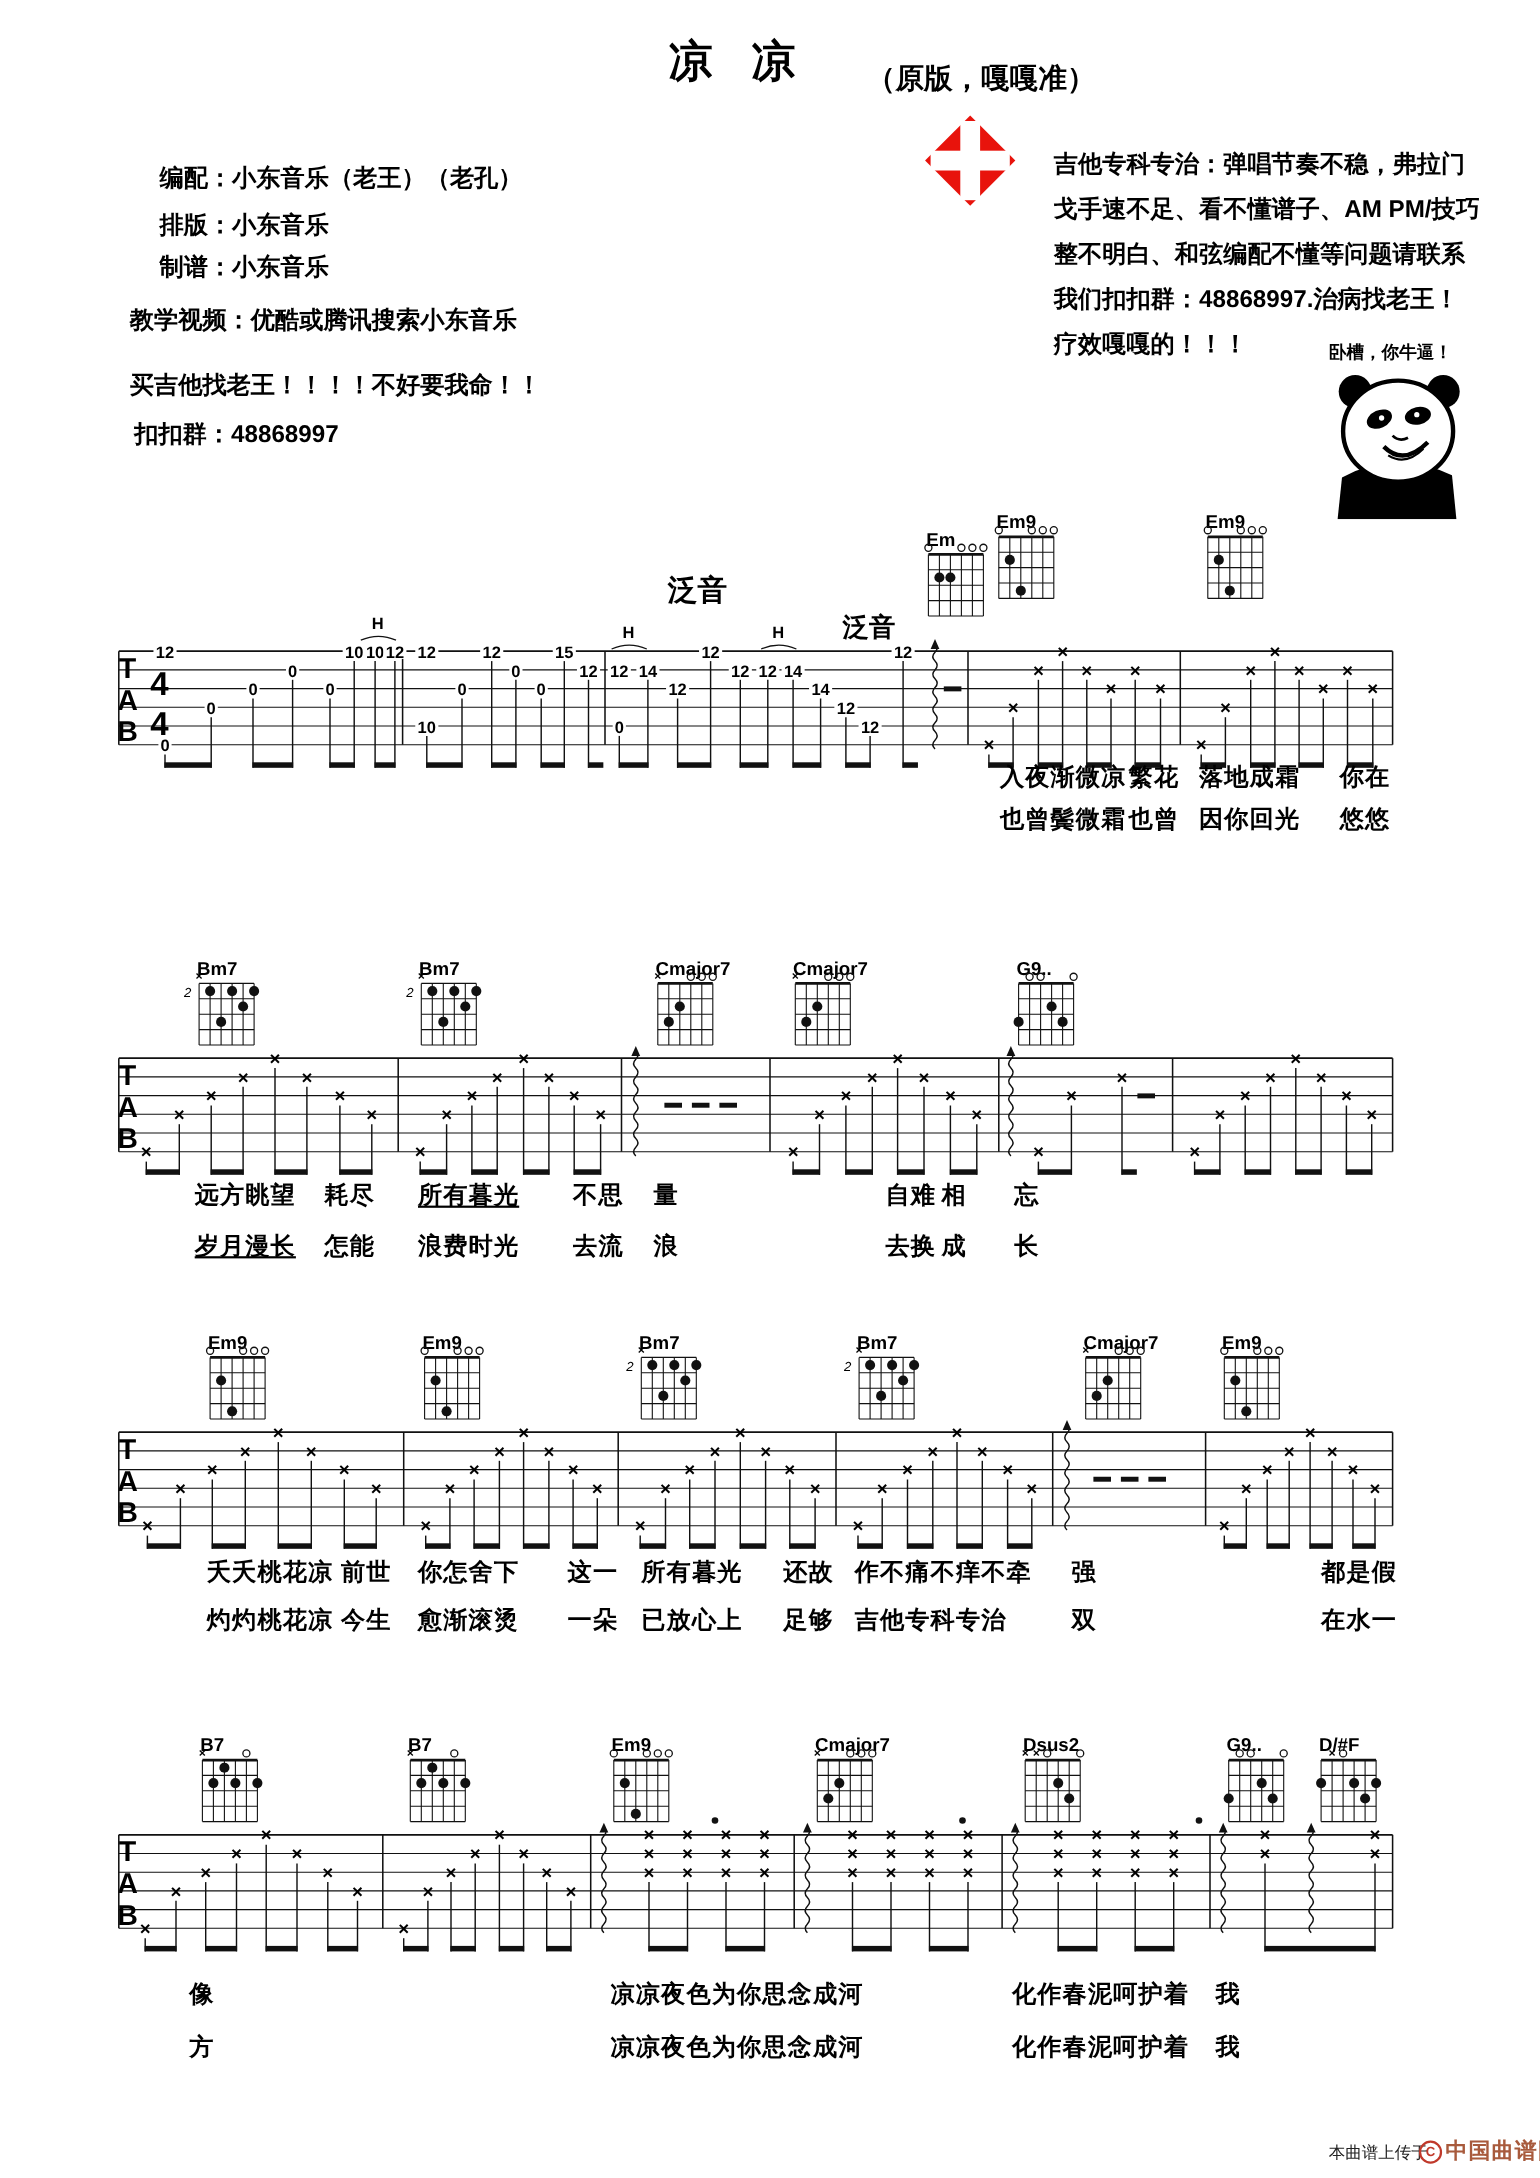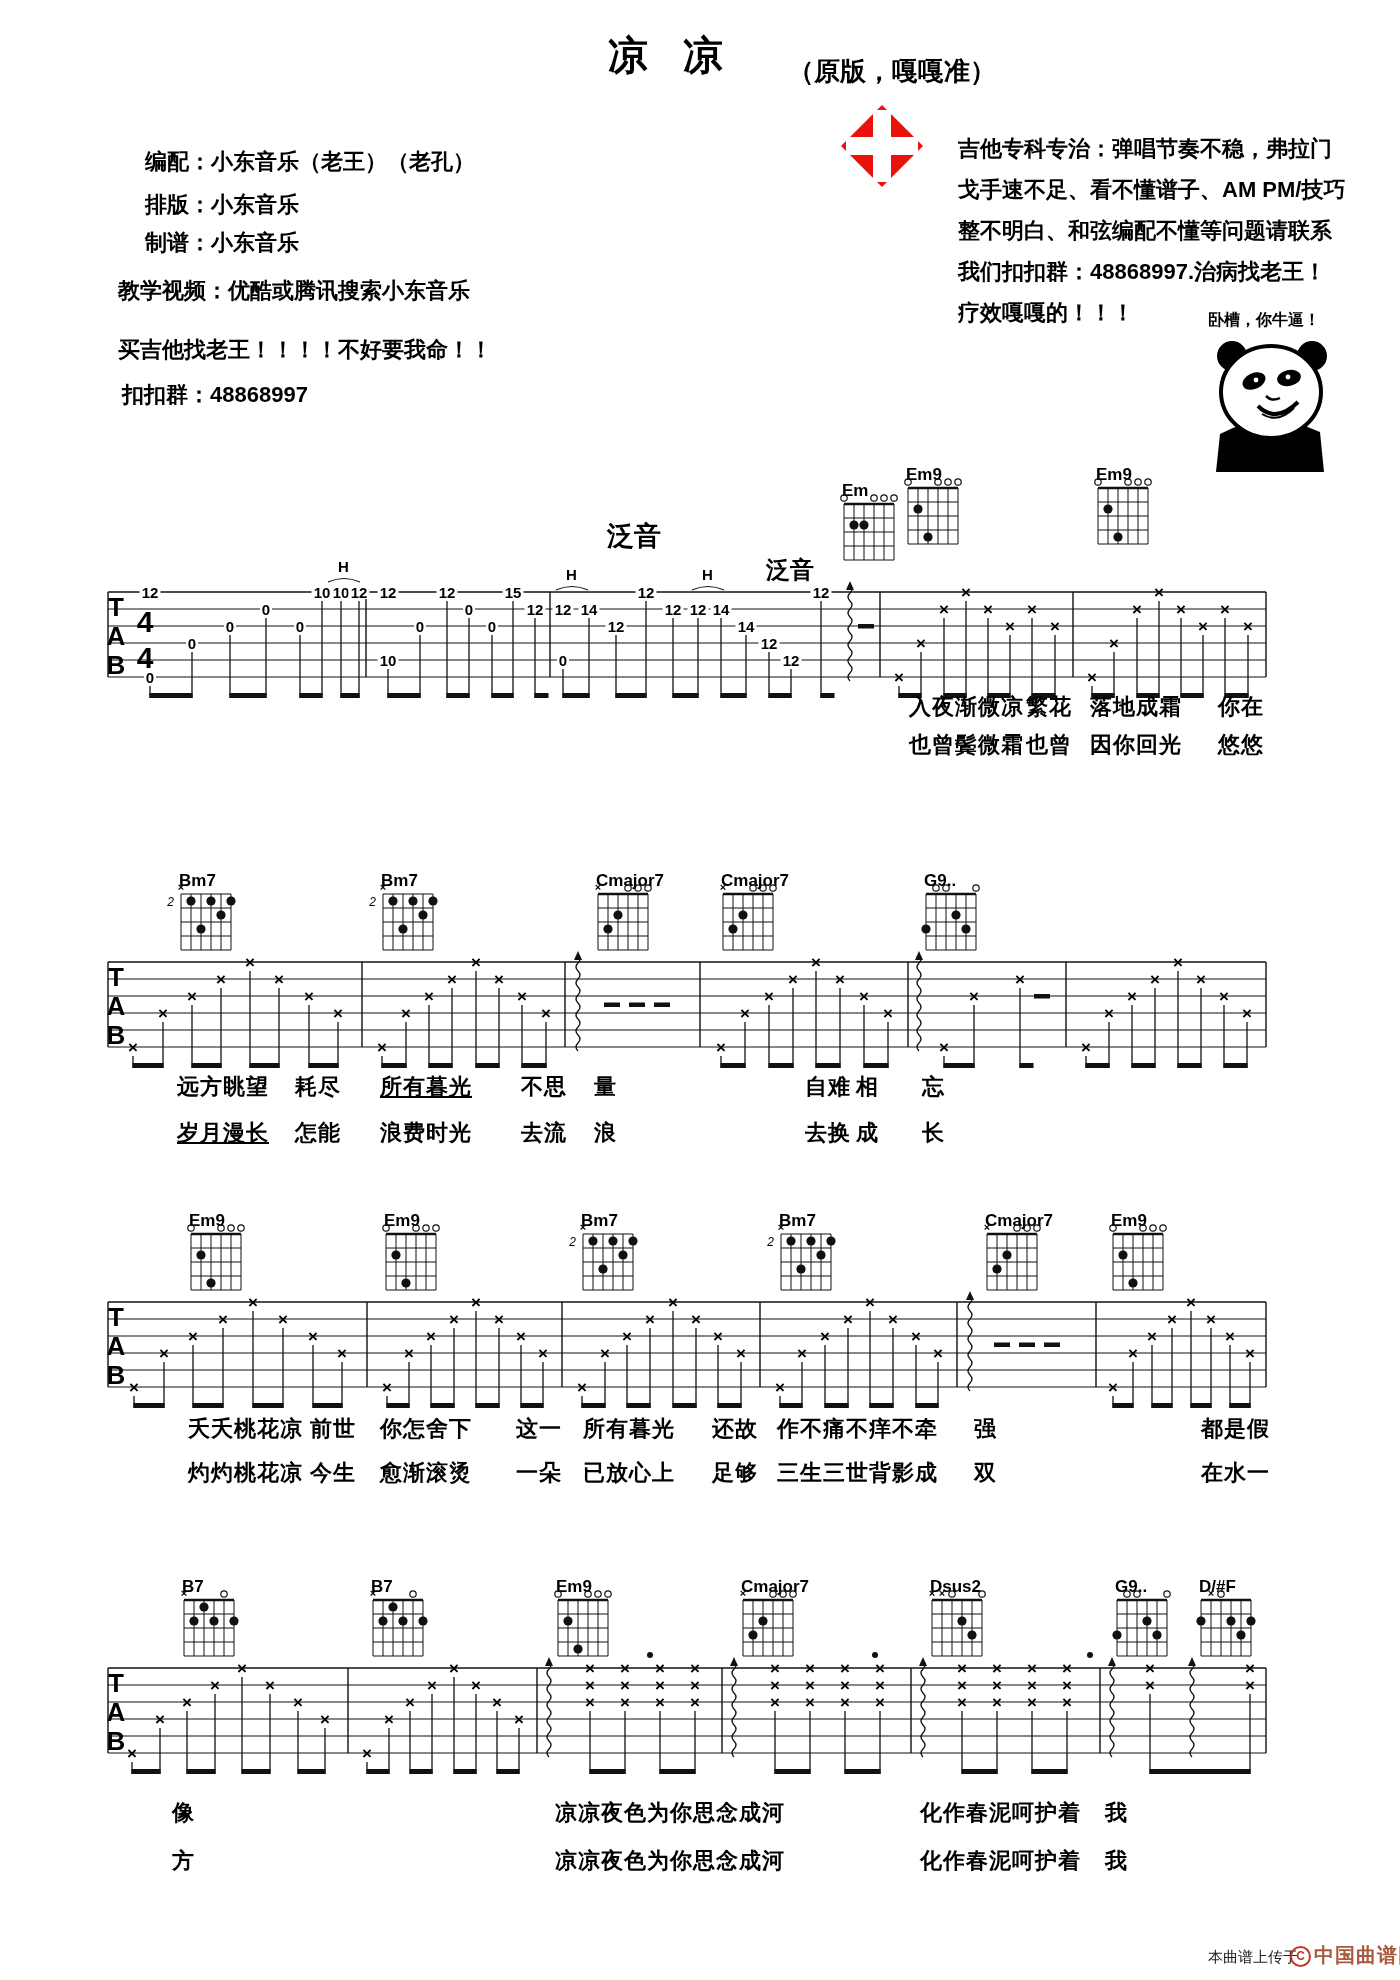--- a/index.html
+++ b/index.html
@@ -1013,21 +1013,21 @@
       <div class="lyric" style="left: 712px; top: 1414px;">还故</div>
       <div class="lyric" style="left: 777px; top: 1414px;">作不痛不痒不牵</div>
       <div class="lyric" style="left: 974px; top: 1414px;">强</div>
       <div class="lyric" style="left: 1201px; top: 1414px;">都是假</div>
       <div class="lyric" style="left: 188px; top: 1458px;">灼灼桃花凉</div>
       <div class="lyric" style="left: 310px; top: 1458px;">今生</div>
       <div class="lyric" style="left: 380px; top: 1458px;">愈渐滚烫</div>
       <div class="lyric" style="left: 516px; top: 1458px;">一朵</div>
       <div class="lyric" style="left: 583px; top: 1458px;">已放心上</div>
       <div class="lyric" style="left: 712px; top: 1458px;">足够</div>
-      <div class="lyric" style="left: 777px; top: 1458px;">三生三世背影成</div>
+      <div class="lyric" style="left: 777px; top: 1458px;">吉他专科专治</div>
       <div class="lyric" style="left: 974px; top: 1458px;">双</div>
       <div class="lyric" style="left: 1201px; top: 1458px;">在水一</div>
       <div class="lyric" style="left: 172px; top: 1798px;">像</div>
       <div class="lyric" style="left: 555px; top: 1798px;">凉凉夜色为你思念成河</div>
       <div class="lyric" style="left: 920px; top: 1798px;">化作春泥呵护着</div>
       <div class="lyric" style="left: 1105px; top: 1798px;">我</div>
       <div class="lyric" style="left: 172px; top: 1846px;">方</div>
       <div class="lyric" style="left: 555px; top: 1846px;">凉凉夜色为你思念成河</div>
       <div class="lyric" style="left: 920px; top: 1846px;">化作春泥呵护着</div>
       <div class="lyric" style="left: 1105px; top: 1846px;">我</div>

